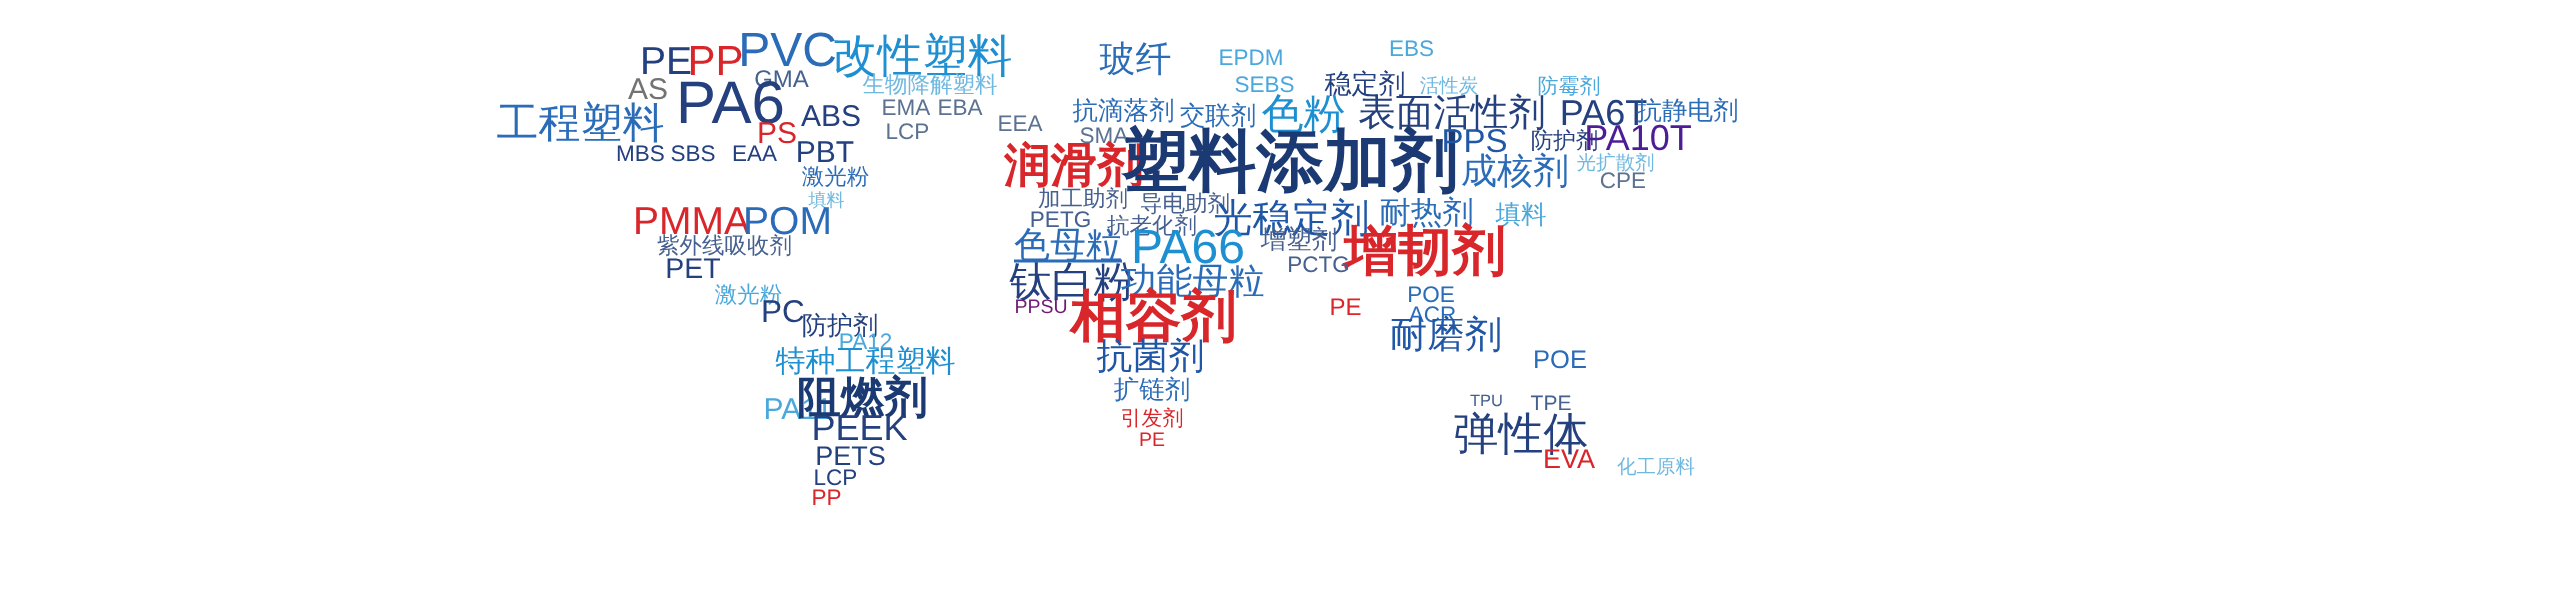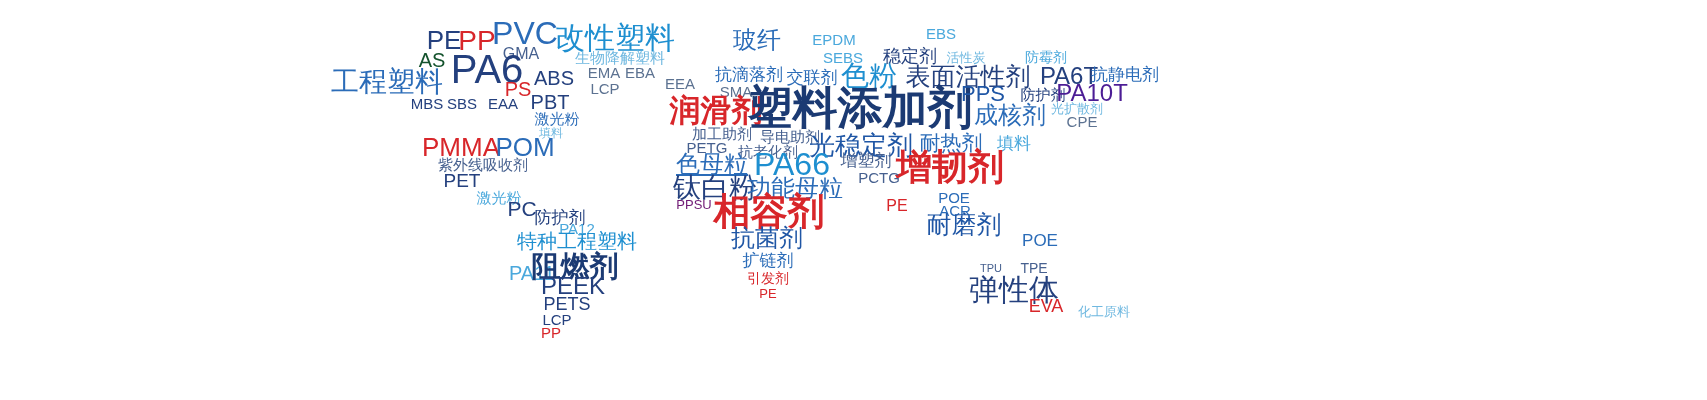--- a/index.html
+++ b/index.html
@@ -33,21 +33,21 @@
 
 <div id="cloud-canvas" style="width: 1707px; height: 400px; background: rgb(255, 255, 255);">
     <span class="cloud-word w-norm" style="left: 444px; top: 40px; font-size: 26px; color: rgb(36, 64, 126);">PE</span>
     <span class="cloud-word w-norm" style="left: 477px; top: 41px; font-size: 28px; color: rgb(216, 38, 42);">PP</span>
     <span class="cloud-word w-norm" style="left: 525px; top: 33px; font-size: 32px; color: rgb(43, 108, 184);">PVC</span>
     <span class="cloud-word w-norm" style="left: 521px; top: 54px; font-size: 16px; color: rgb(70, 96, 143);">GMA</span>
     <span class="cloud-word w-norm" style="left: 615px; top: 38px; font-size: 30px; color: rgb(30, 143, 208);">改性塑料</span>
     <span class="cloud-word w-norm" style="left: 757px; top: 40px; font-size: 24px; color: rgb(43, 108, 184);">玻纤</span>
     <span class="cloud-word w-norm" style="left: 834px; top: 39px; font-size: 15px; color: rgb(74, 168, 220);">EPDM</span>
     <span class="cloud-word w-norm" style="left: 941px; top: 33px; font-size: 15px; color: rgb(74, 168, 220);">EBS</span>
-    <span class="cloud-word w-norm" style="left: 432px; top: 60px; font-size: 20px; color: #14532d;">AS</span>
+    <span class="cloud-word w-norm" style="left: 432px; top: 60px; font-size: 20px; color: #737373;">AS</span>
     <span class="cloud-word w-norm" style="left: 487px; top: 69px; font-size: 40px; color: rgb(36, 64, 126);">PA6</span>
     <span class="cloud-word w-norm" style="left: 387px; top: 82px; font-size: 28px; color: rgb(43, 108, 184);">工程塑料</span>
     <span class="cloud-word w-norm" style="left: 554px; top: 78px; font-size: 20px; color: rgb(36, 64, 126);">ABS</span>
     <span class="cloud-word w-norm" style="left: 620px; top: 57px; font-size: 15px; color: rgb(111, 184, 224);">生物降解塑料</span>
     <span class="cloud-word w-norm" style="left: 604px; top: 72px; font-size: 15px; color: rgb(92, 114, 145);">EMA</span>
     <span class="cloud-word w-norm" style="left: 640px; top: 72px; font-size: 15px; color: rgb(92, 114, 145);">EBA</span>
     <span class="cloud-word w-norm" style="left: 605px; top: 88px; font-size: 15px; color: rgb(92, 114, 145);">LCP</span>
     <span class="cloud-word w-norm" style="left: 680px; top: 83px; font-size: 15px; color: rgb(92, 114, 145);">EEA</span>
     <span class="cloud-word w-norm" style="left: 749px; top: 74px; font-size: 17px; color: rgb(43, 108, 184);">抗滴落剂</span>
     <span class="cloud-word w-norm" style="left: 812px; top: 77px; font-size: 17px; color: rgb(43, 108, 184);">交联剂</span>

